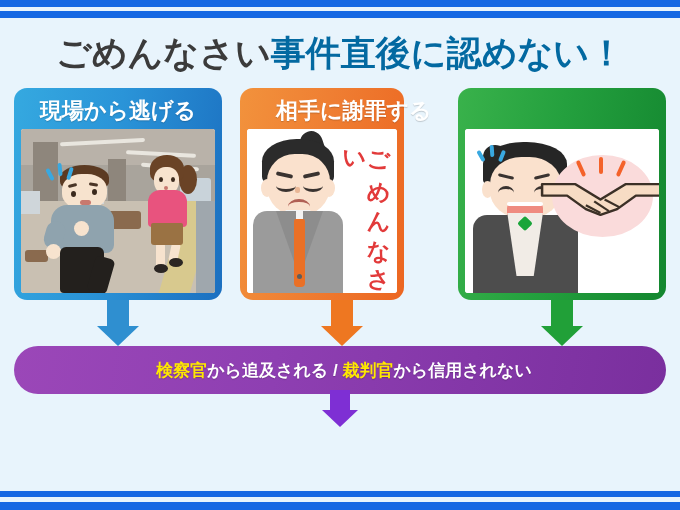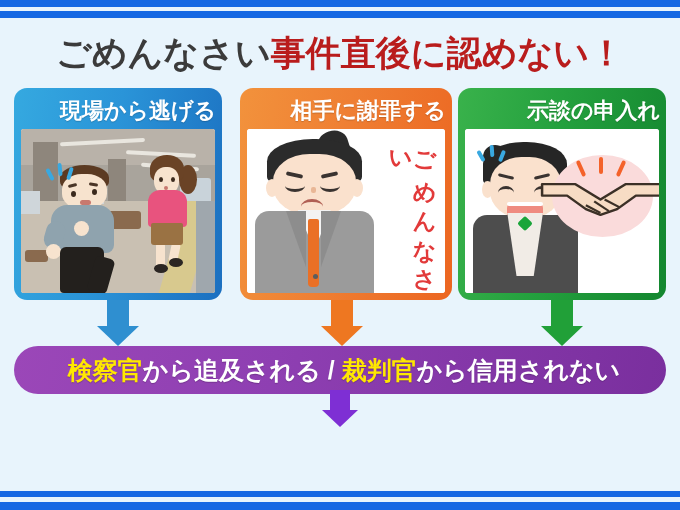--- a/index.html
+++ b/index.html
@@ -21,39 +21,39 @@
 
   
   .title{
     position:absolute;left:0;top:30px;width:680px;
     text-align:center;
     font-size:35px;font-weight:bold;letter-spacing:0px;
     white-space:nowrap;
     line-height:46px;
   }
   .title .dark{color:#3b3b3b;}
-  .title .red{color:#b91c1c;}
+  .title .red{color:#0369a1;}
 
   
   .card{
     position:absolute;top:88px;height:212px;
     border-radius:13px;
     box-sizing:border-box;
     padding:6px 6px 6px 6px;
   }
   .card-1{left:14px;width:208px;
     background:linear-gradient(100deg,#35a9e0 0%,#2a94d8 45%,#1b6fc0 100%);}
-  .card-2{left:240px;width:212px;
+  .card-2{left:240px;width:164px;
     background:linear-gradient(100deg,#f2923c 0%,#ef7f33 45%,#ec6621 100%);padding-left:36px;}
   .card-3{left:458px;width:208px;
     background:linear-gradient(100deg,#39b24b 0%,#24a03e 45%,#13862f 100%);}
 
   .card-head{
     height:34px;line-height:34px;
-    text-align:right;color:#ffffff;
+    text-align:center;color:#ffffff;
     font-size:22px;font-weight:bold;
     text-shadow:0 1px 1px rgba(0,0,0,.18);
     white-space:nowrap;
   }
   .card-body{
     position:absolute;left:7px;right:7px;top:41px;bottom:7px;
     background:#ffffff;border-radius:3px;
     overflow:hidden;
   }
 
@@ -82,21 +82,21 @@
 
   
   .bar-purple{
     position:absolute;left:14px;top:346px;width:652px;height:48px;
     border-radius:24px;
     background:linear-gradient(100deg,#9b47b8 0%,#8e3fb2 40%,#7a2f9e 100%);
     display:flex;align-items:center;justify-content:center;
     box-sizing:border-box;
   }
   .bar-purple .txt{
-    font-size:25px;font-weight:bold;color:#ffffff;white-space:nowrap;
+    font-size:17px;font-weight:bold;color:#ffffff;white-space:nowrap;
     text-shadow:0 1px 1px rgba(0,0,0,.2);
     margin-left:8px;
   }
   .hl-yellow{color:#ffe800;}
 
   
   .bar-red{
     position:absolute;left:14px;top:424px;width:652px;height:56px;
     border-radius:28px;
     background:linear-gradient(100deg,#e8484c 0%,#dc3238 45%,#c91026 100%);
@@ -289,21 +289,20 @@
         <div class="p2txt">ごめんなさい</div>
       </div>
     </div>
   </div>
   <div class="arrow arrow-orange">
     <div class="shaft"></div>
       <div class="head"></div>
   </div>
 
   <div class="card card-3">
-    <div class="card-head">示談の申入れ</div>
     <div class="card-body">
       <div class="sc3">
         <div class="p3">
           <div class="tuft"></div>
           <div class="hair"></div>
           <div class="ear" style="left:9%;"></div>
           <div class="ear" style="right:9%;"></div>
           <div class="face"></div>
           <div class="brow" style="left:24%;top:22%;transform:rotate(14deg);"></div>
           <div class="brow" style="left:58%;top:22%;transform:rotate(-14deg);"></div>

